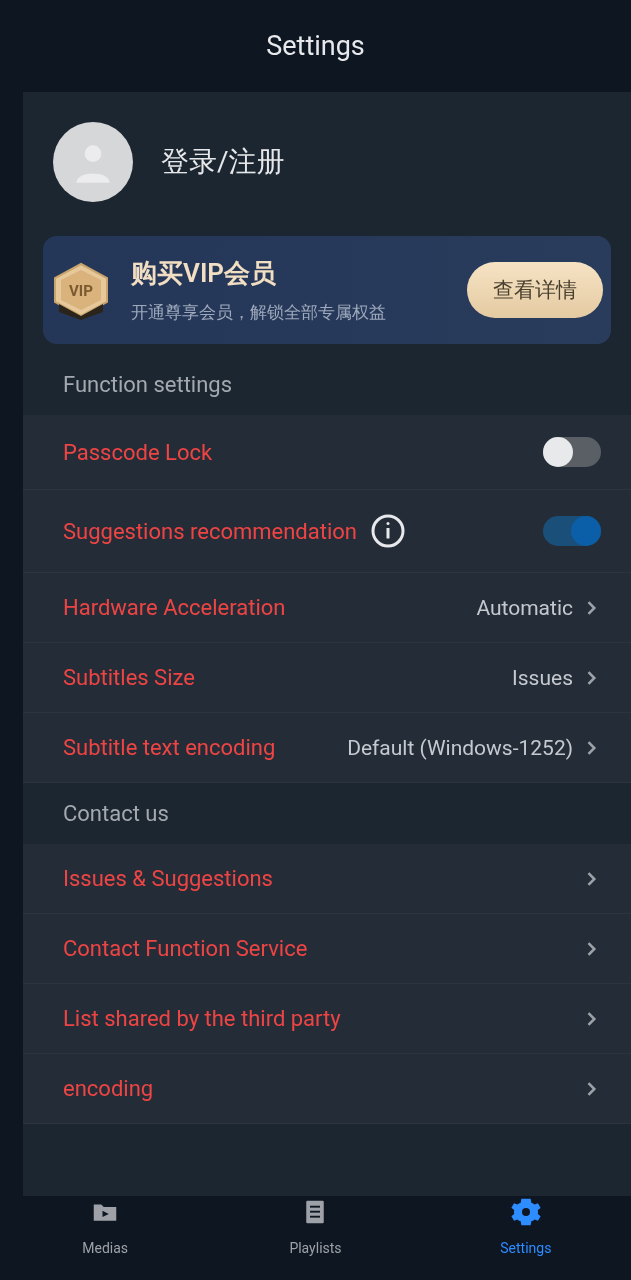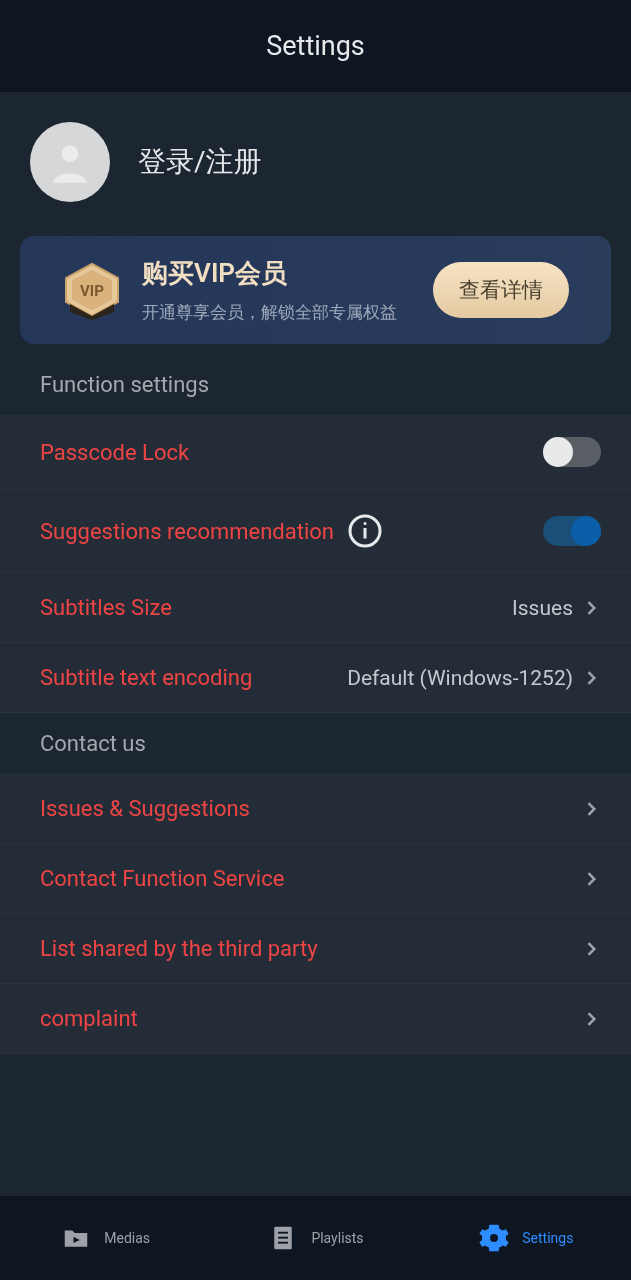--- a/index.html
+++ b/index.html
@@ -23,20 +23,21 @@
 .header-title {
   color: #e8e9ec;
   font-size: 27px;
   font-weight: 400;
 }
 
 .content {
   background: #1c2630;
   height: calc(1280px - 92px - 84px);
   overflow-y: auto;
+  margin-left: 23px;
 }
 
 .profile-row {
   display: flex;
   align-items: center;
   padding: 30px 30px 30px 30px;
 }
 .avatar {
   width: 80px;
   height: 80px;
@@ -50,21 +51,21 @@
 .avatar svg { width: 50px; height: 50px; }
 .login-text {
   color: #e6e7ea;
   font-size: 28px;
 }
 
 .vip-card {
   margin: 4px 20px 10px 20px;
   border-radius: 14px;
   background: linear-gradient(90deg, #253759 0%, #27395a 50%, #2a3c5c 100%);
-  padding: 20px 42px;
+  padding: 20px 8px;
   display: flex;
   align-items: center;
   position: relative;
 }
 .vip-badge {
   width: 60px;
   height: 60px;
   display: flex;
   align-items: center;
   justify-content: center;
@@ -160,23 +161,22 @@
   bottom: 0;
   left: 0;
   right: 0;
   height: 84px;
   background: #0e1621;
   display: flex;
 }
 .nav-item {
   flex: 1;
   display: flex;
-  flex-direction: row;
-  align-items: center;
-  justify-content: center;
+  flex-direction: column;
+  align-items: center;
   gap: 12px;
   cursor: pointer;
 }
 .nav-icon { width: 32px; height: 32px; display: flex; align-items: center; justify-content: center; }
 .nav-label { font-size: 14px; color: #9ea2a8; }
 .nav-item.active .nav-label { color: #2d8cff; }
 </style>
 </head>
 <body>
 
@@ -229,20 +229,29 @@
         <line x1="12" y1="10" x2="12" y2="17"></line>
         <circle cx="12" cy="7" r="1" fill="#e8e9ec" stroke="none"></circle>
       </svg>
     </div>
     <div style="flex:1"></div>
     <div class="toggle on">
       <div class="toggle-knob"></div>
     </div>
   </div>
 
+  <div class="setting-row">
+    <div class="setting-label">Hardware Acceleration</div>
+    <div class="setting-value">Automatic</div>
+    <div class="chevron">
+      <svg viewBox="0 0 24 24" width="22" height="22" fill="none" stroke-width="3">
+          <polyline points="9 5 16 12 9 19"></polyline>
+        </svg>
+    </div>
+  </div>
 
   <div class="setting-row">
     <div class="setting-label">Subtitles Size</div>
     <div class="setting-value">Issues</div>
     <div class="chevron">
       <svg viewBox="0 0 24 24" width="22" height="22" fill="none" stroke-width="3">
           <polyline points="9 5 16 12 9 19"></polyline>
         </svg>
     </div>
   </div>
@@ -280,21 +289,21 @@
   <div class="setting-row">
     <div class="setting-label">List shared by the third party</div>
     <div class="chevron">
       <svg viewBox="0 0 24 24" width="22" height="22" fill="none" stroke-width="3">
           <polyline points="9 5 16 12 9 19"></polyline>
         </svg>
     </div>
   </div>
 
   <div class="setting-row">
-    <div class="setting-label">complaint</div>
+    <div class="setting-label">encoding</div>
     <div class="chevron">
       <svg viewBox="0 0 24 24" width="22" height="22" fill="none" stroke-width="3">
           <polyline points="9 5 16 12 9 19"></polyline>
         </svg>
     </div>
   </div>
 
 
 </div>
 

